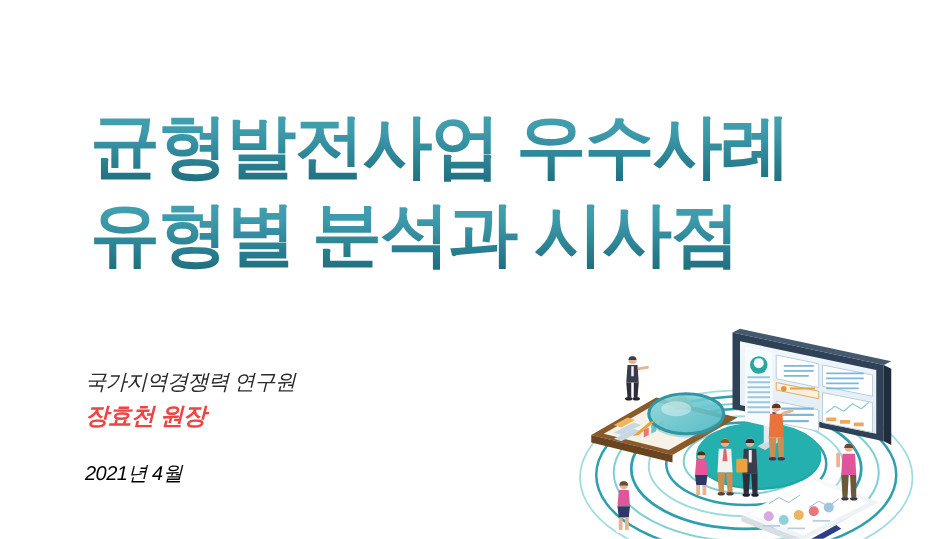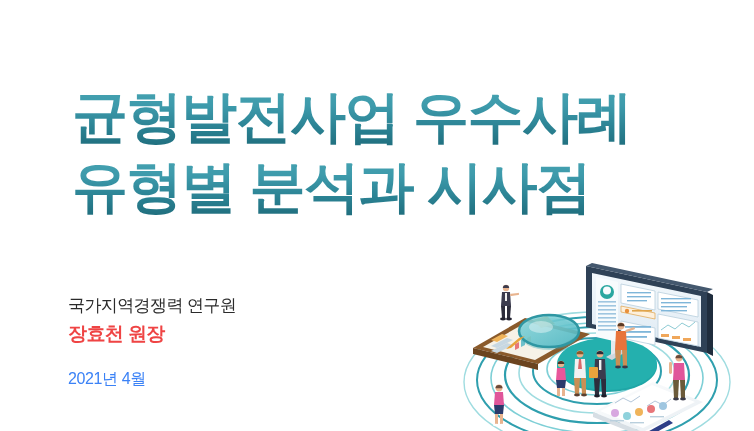--- a/index.html
+++ b/index.html
@@ -46,40 +46,41 @@
   .title-line.second {
     margin-top: -2px;
   }
 
   
   .byline {
     position: absolute;
     left: 68px;
     top: 255px;
     width: 340px;
+    font-style: italic;
   }
   .org {
     font-size: 17px;
     font-weight: 400;
     color: #2b2b2b;
     letter-spacing: -0.6px;
     line-height: 1.45;
   }
   .person {
     font-size: 19px;
     font-weight: 700;
     color: #ef4444;
     letter-spacing: -0.6px;
     line-height: 1.45;
     margin-top: 1px;
   }
   .date {
     font-size: 16px;
     font-weight: 400;
-    color: #3b82f6;
+    color: #000000;
     letter-spacing: -0.4px;
     margin-top: 22px;
   }
 
   
   .illustration {
     position: absolute;
     left: 455px;
     top: 215px;
     width: 299px;

